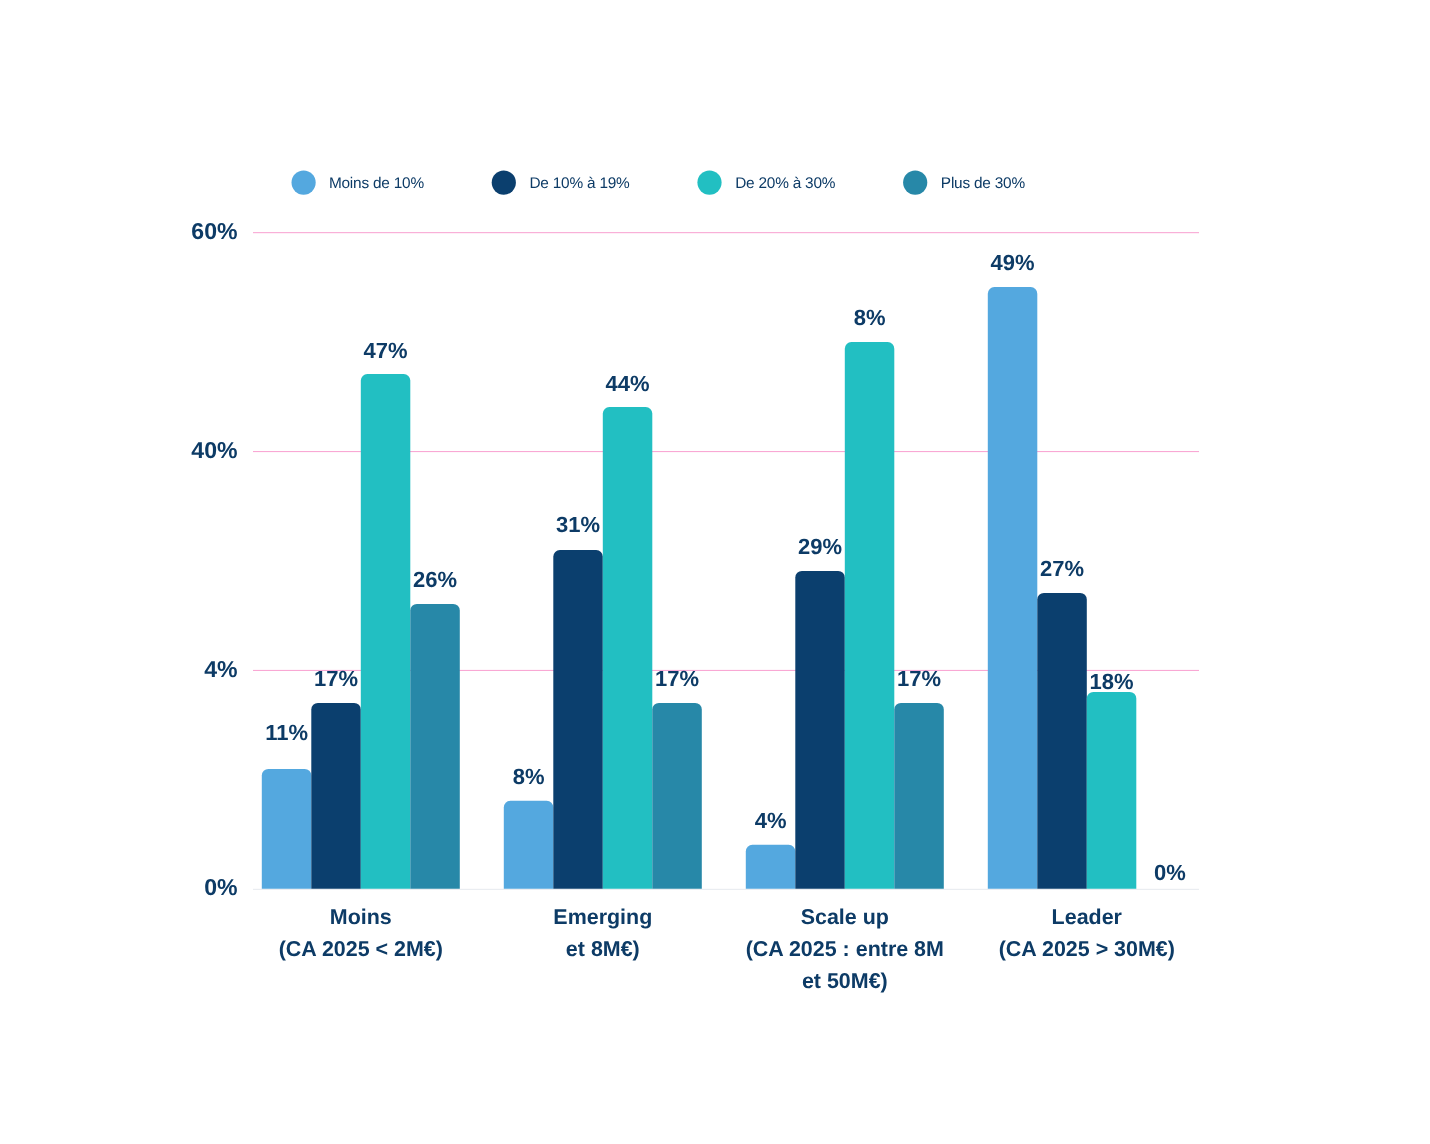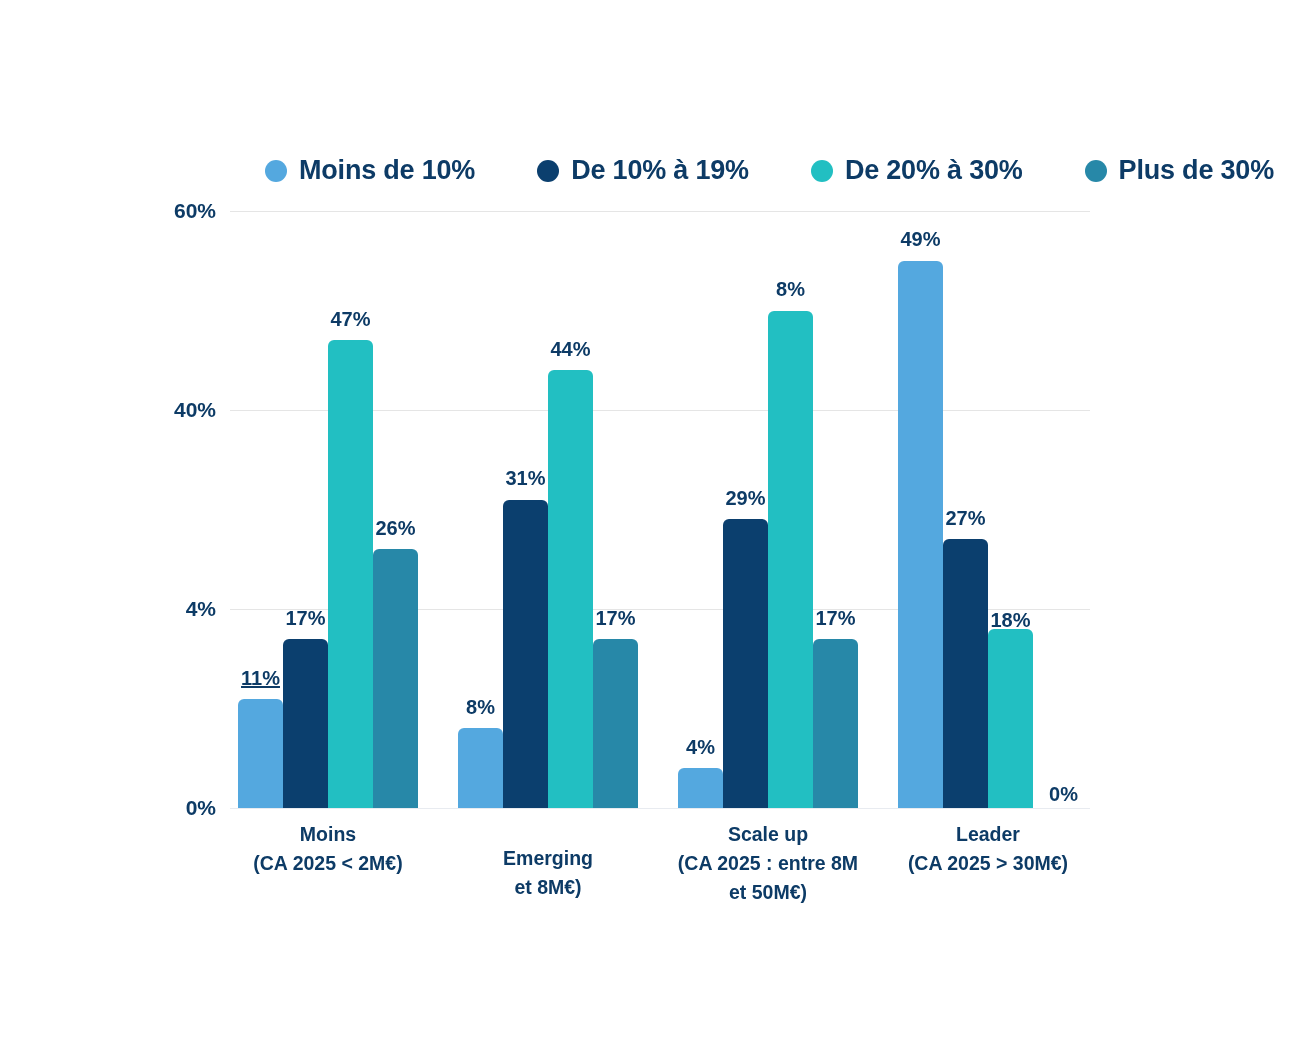--- a/index.html
+++ b/index.html
@@ -37,42 +37,42 @@
   }
   .legend-item:last-child { margin-right: 0; }
   .legend-swatch {
     width: 22px;
     height: 22px;
     border-radius: 50%;
     margin-right: 12px;
     flex: none;
   }
   .legend-label {
-    font-size: 27px;
-    font-weight: bold;
+    font-size: 14px;
+    font-weight: normal;
     color: #0d3b66;
     white-space: nowrap;
     letter-spacing: -0.2px;
   }
 
   
   .plot {
     position: absolute;
     left: 230px;
     top: 211px;     
     width: 860px;
     height: 597px;  
   }
 
   .gridline {
     position: absolute;
     left: 0;
     width: 100%;
     height: 1px;
-    background: #e5e5e5;
+    background: #f9a8d4;
   }
 
   .ytick {
     position: absolute;
     right: 100%;
     margin-right: 14px;
     transform: translateY(-50%);
     font-size: 21px;
     font-weight: bold;
     color: #0d3b66;
@@ -177,21 +177,21 @@
       <span class="ytick">4%</span>
     </div>
     <div class="gridline" style="top:597px; background:#e8ebf0;">
       <span class="ytick">0%</span>
     </div>
 
     <div class="groups">
 
       <div class="group" style="left:8px;">
         <div class="bar-slot">
-          <span class="bar-value" style="bottom:118px;text-decoration:underline;">11%</span>
+          <span class="bar-value" style="bottom:129px;">11%</span>
           <div class="bar" style="height:109.45px;background:#54a8df;"></div>
         </div>
         <div class="bar-slot">
           <span class="bar-value" style="bottom:178px;">17%</span>
           <div class="bar" style="height:169.15px;background:#0b3f6e;"></div>
         </div>
         <div class="bar-slot">
           <span class="bar-value" style="bottom:477px;">47%</span>
           <div class="bar" style="height:467.65px;background:#22bfc2;"></div>
         </div>
@@ -259,21 +259,21 @@
       </div>
 
     </div>
   </div>
 
   <div class="cat-labels">
     <div class="cat-label" style="left:-12px; width:220px;">
       <span class="cat-name">Moins</span>
       <span class="cat-sub">(CA 2025 &lt; 2M€)</span>
     </div>
-    <div class="cat-label" style="left:208px; width:220px;margin-top:24px;">
+    <div class="cat-label" style="left:208px; width:220px;">
       <span class="cat-name">Emerging</span>
       <span class="cat-sub">et 8M€)</span>
     </div>
     <div class="cat-label" style="left:428px; width:220px;text-align:center;">
       <span class="cat-name">Scale up</span>
       <span class="cat-sub">(CA 2025 : entre 8M</span>
       <span class="cat-sub">et 50M€)</span>
     </div>
     <div class="cat-label" style="left:648px; width:220px;">
       <span class="cat-name">Leader</span>

